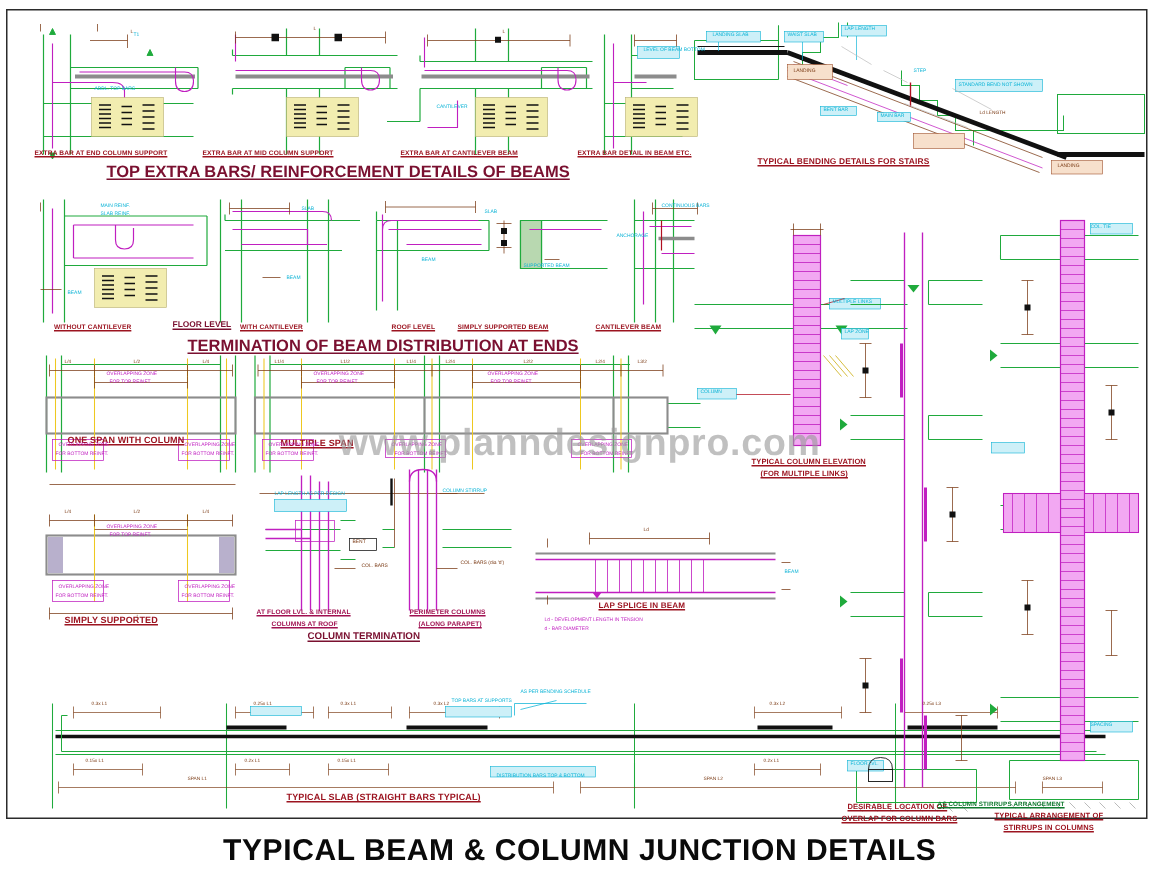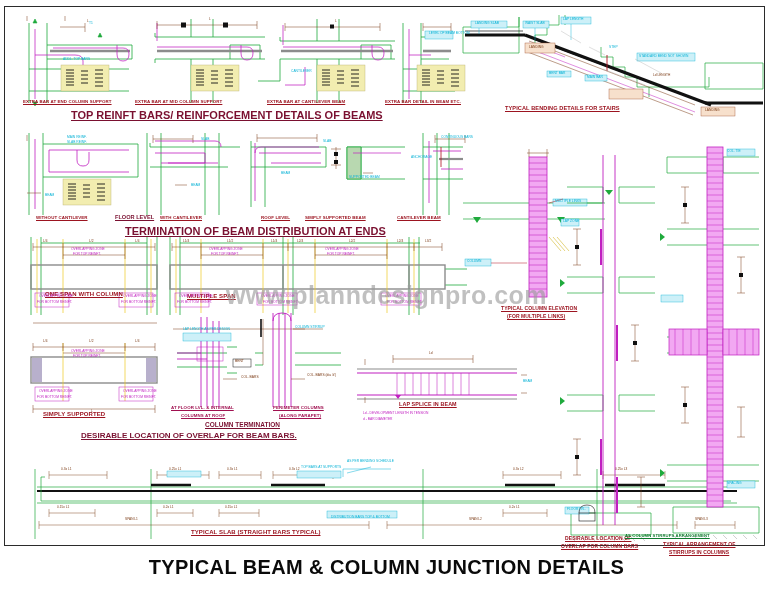--- a/index.html
+++ b/index.html
@@ -690,21 +690,21 @@
           <path d="M660 230 l-5 -4 v8 z"></path>
           <path d="M660 466 l-5 -4 v8 z"></path>
         </g>
       </g>
     </svg>
 
     <div class="cap red" style="left:18px;top:92px;">EXTRA BAR AT END COLUMN SUPPORT</div>
     <div class="cap red" style="left:130px;top:92px;">EXTRA BAR AT MID COLUMN SUPPORT</div>
     <div class="cap red" style="left:262px;top:92px;">EXTRA BAR AT CANTILEVER BEAM</div>
     <div class="cap red" style="left:380px;top:92px;">EXTRA BAR DETAIL IN BEAM  ETC.</div>
-    <div class="sect" style="left:66px;top:102px;font-size:11px;">TOP REINFT BARS/ REINFORCEMENT DETAILS OF BEAMS</div>
+    <div class="sect" style="left:66px;top:102px;font-size:11px;">TOP EXTRA BARS/ REINFORCEMENT DETAILS OF BEAMS</div>
     <div class="note" style="left:58px;top:50px;">ADDL. TOP BARS</div>
     <div class="note" style="left:286px;top:62px;">CANTILEVER</div>
     <div class="note" style="left:424px;top:24px;">LEVEL OF BEAM BOTTOM</div>
     <div class="dim" style="left:82px;top:12px;">L</div>
     <div class="dim" style="left:204px;top:10px;">L</div>
     <div class="dim" style="left:330px;top:12px;">L</div>
     <div class="note" style="left:84px;top:14px;">T1</div>
 
     <div class="cap red" style="left:31px;top:208px;">WITHOUT CANTILEVER</div>
     <div class="sect" style="left:110px;top:207px;">FLOOR LEVEL</div>
@@ -752,21 +752,20 @@
     <div class="dim" style="left:344px;top:232px;">L2/2</div>
     <div class="dim" style="left:392px;top:232px;">L2/4</div>
     <div class="dim" style="left:420px;top:232px;">L3/2</div>
 
     <div class="cap red" style="left:38px;top:404px;font-size:6px;">SIMPLY SUPPORTED</div>
     <div class="cap" style="left:166px;top:398px;">AT FLOOR LVL. &amp; INTERNAL</div>
     <div class="cap" style="left:176px;top:406px;">COLUMNS AT ROOF</div>
     <div class="cap" style="left:268px;top:398px;">PERIMETER COLUMNS</div>
     <div class="cap" style="left:274px;top:406px;">(ALONG PARAPET)</div>
     <div class="sect" style="left:200px;top:414px;font-size:6.5px;">COLUMN  TERMINATION</div>
-    <div class="sect" style="left:76px;top:424px;font-size:8px;">DESIRABLE LOCATION OF OVERLAP  FOR BEAM BARS.</div>
     <div class="note mag" style="left:34px;top:382px;">OVERLAPPING ZONE</div>
     <div class="note mag" style="left:32px;top:388px;">FOR BOTTOM REINFT.</div>
     <div class="note mag" style="left:118px;top:382px;">OVERLAPPING ZONE</div>
     <div class="note mag" style="left:116px;top:388px;">FOR BOTTOM REINFT.</div>
     <div class="note mag" style="left:66px;top:342px;">OVERLAPPING ZONE</div>
     <div class="note mag" style="left:68px;top:347px;">FOR TOP REINFT.</div>
     <div class="dim" style="left:38px;top:332px;">L/4</div>
     <div class="dim" style="left:84px;top:332px;">L/2</div>
     <div class="dim" style="left:130px;top:332px;">L/4</div>
     <div class="dim" style="left:86px;top:402px;">L</div>

